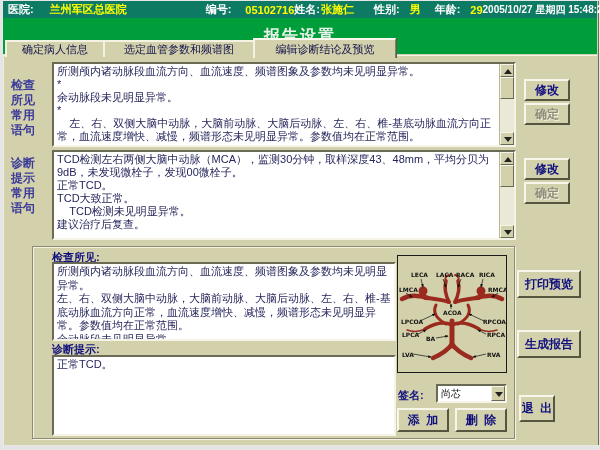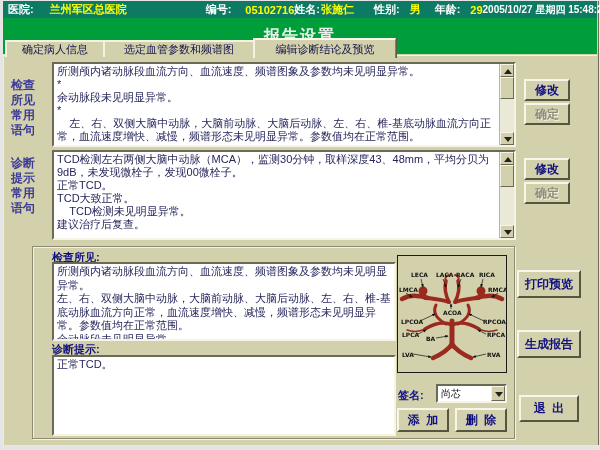--- a/index.html
+++ b/index.html
@@ -209,14 +209,14 @@
     <span class="cval">尚芯</span>
     <span class="cbtn">
         <span class="tri"></span>
       </span>
   </div>
   <div class="btn" style="left:455px;top:408px;width:52px;height:24px">删  除</div>
   <div class="btn" style="left:397px;top:408px;width:52px;height:24px">添  加</div>
 
   <div class="btn" style="left:517px;top:270px;width:64px;height:28px">打印预览</div>
   <div class="btn" style="left:517px;top:330px;width:64px;height:28px">生成报告</div>
-  <div class="btn" style="left:519px;top:395px;width:60px;height:27px">退  出</div>
+  <div class="btn" style="left:519px;top:395px;width:36px;height:27px">退  出</div>
 </div>
 
 </body></html>

